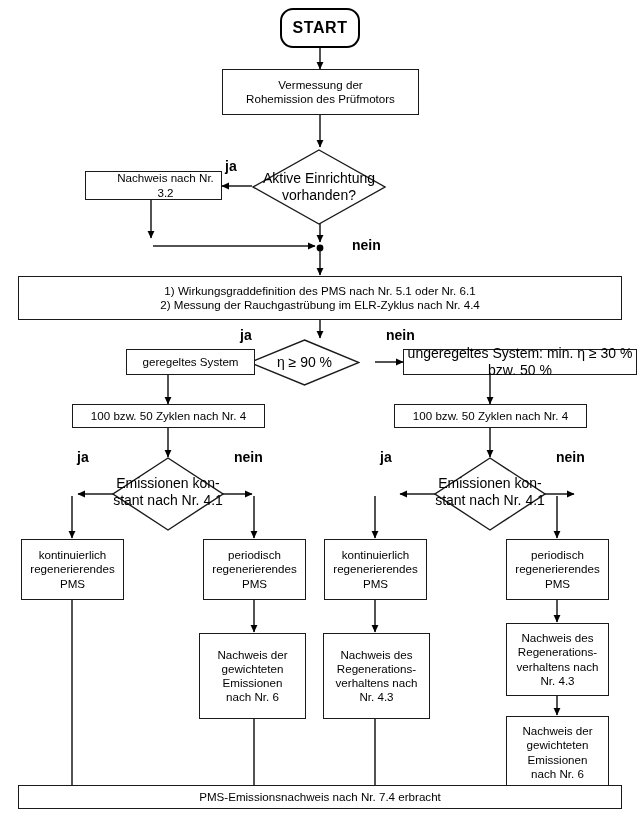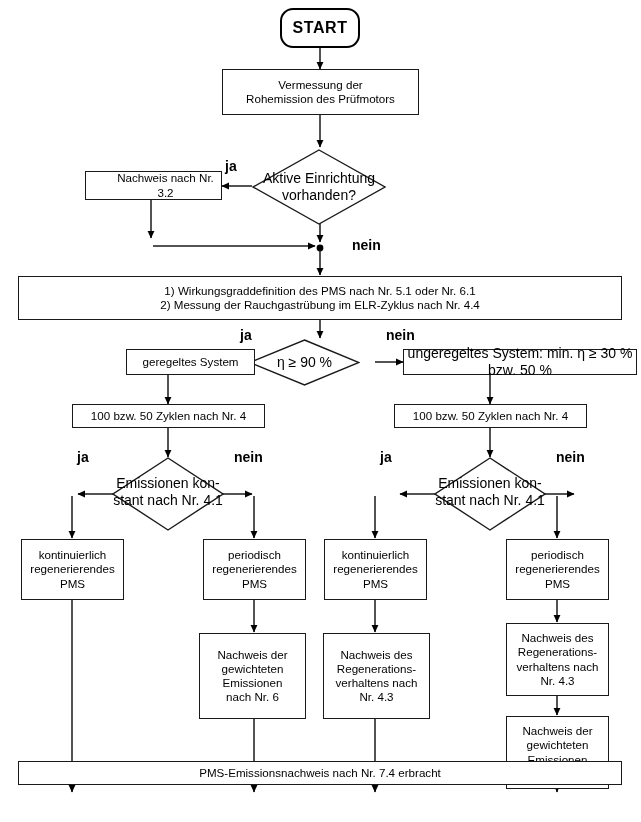--- a/index.html
+++ b/index.html
@@ -265,17 +265,17 @@
 Nr. 4.3</span>
   </div>
 
   <div class="node box multi" style="left:506px;top:716px;width:103px;height:73px;">
     <span>Nachweis der
 gewichteten
 Emissionen
 nach Nr. 6</span>
   </div>
 
-  <div class="node box" style="left:18px;top:761px;width:604px;height:24px;">
+  <div class="node box" style="left:18px;top:785px;width:604px;height:24px;">
     <span>PMS-Emissionsnachweis nach Nr. 7.4 erbracht</span>
   </div>
 
 </div>
 
 </body></html>

